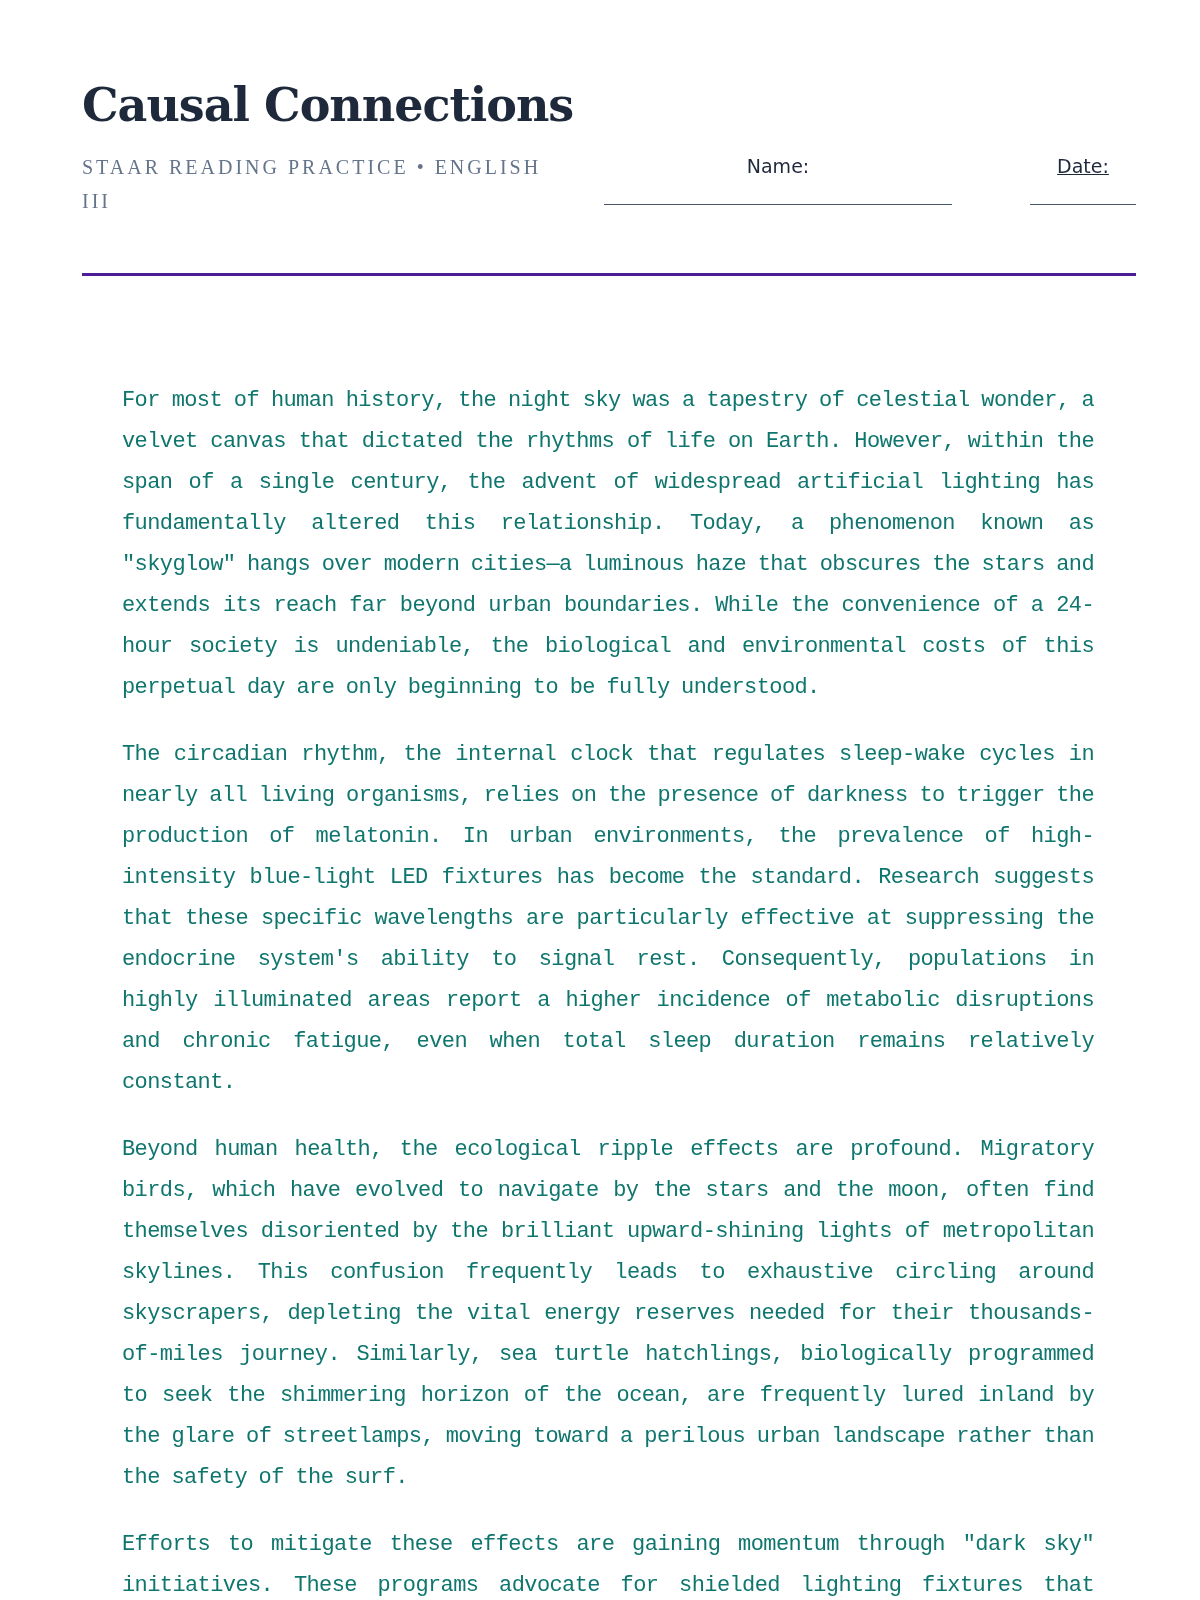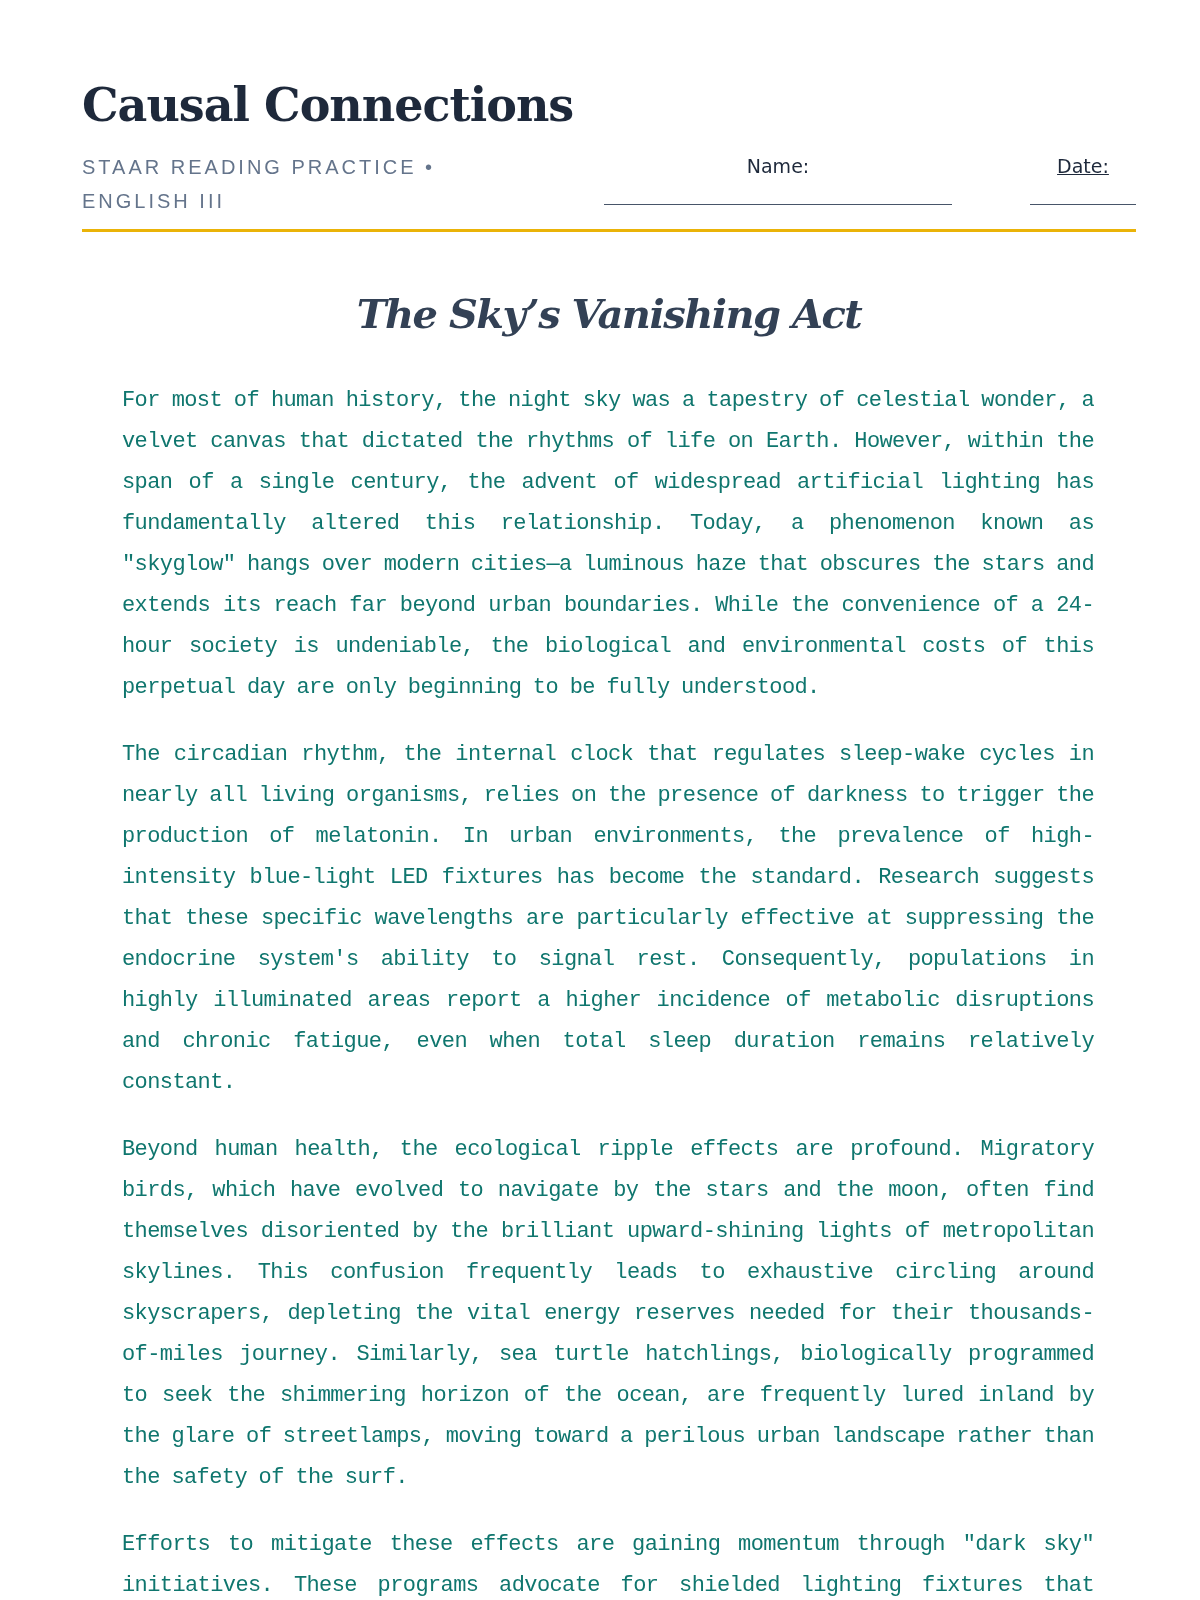--- a/index.html
+++ b/index.html
@@ -15,42 +15,42 @@
       color: #1e293b;
     }
     .page {
       position: absolute;
       left: 82px;
       top: 0;
       width: 1054px;
     }
     .header {
       position: relative;
-      height: 232px;
-      border-bottom: 3px solid #eab308;
+      height: 276px;
+      border-bottom: 3px solid #4c1d95;
       box-sizing: border-box;
     }
     .title {
       position: absolute;
       left: 0;
       top: 80px;
       margin: 0;
       font-family: "DejaVu Serif", serif;
       font-weight: bold;
       font-size: 46px;
       letter-spacing: -1px;
       color: #1e293b;
       line-height: 1.1;
     }
     .subtitle {
       position: absolute;
       left: 0;
       top: 150px;
       width: 470px;
-      font-family: Liberation Sans, sans-serif;
+      font-family: Liberation Serif, serif;
       font-size: 20px;
       letter-spacing: 3px;
       color: #64748b;
       line-height: 34px;
       text-transform: uppercase;
     }
     .field {
       position: absolute;
       top: 150px;
       font-family: "DejaVu Sans", sans-serif;
@@ -118,21 +118,20 @@
     <div class="field field-name">
       <span class="label">Name:</span>
       <span class="line"></span>
     </div>
     <div class="field field-date">
       <span class="label">Date:</span>
       <span class="line"></span>
     </div>
   </div>
 
-  <h2 class="passage-title">The Sky’s Vanishing Act</h2>
 
   <div class="passage">
     <p>For most of human history, the night sky was a tapestry of celestial wonder, a velvet canvas that dictated the rhythms of life on Earth. However, within the span of a single century, the advent of widespread artificial lighting has fundamentally altered this relationship. Today, a phenomenon known as "skyglow" hangs over modern cities—a luminous haze that obscures the stars and extends its reach far beyond urban boundaries. While the convenience of a 24-hour society is undeniable, the biological and environmental costs of this perpetual day are only beginning to be fully understood.</p>
     <p>The circadian rhythm, the internal clock that regulates sleep-wake cycles in nearly all living organisms, relies on the presence of darkness to trigger the production of melatonin. In urban environments, the prevalence of high-intensity blue-light LED fixtures has become the standard. Research suggests that these specific wavelengths are particularly effective at suppressing the endocrine system's ability to signal rest. Consequently, populations in highly illuminated areas report a higher incidence of metabolic disruptions and chronic fatigue, even when total sleep duration remains relatively constant.</p>
     <p>Beyond human health, the ecological ripple effects are profound. Migratory birds, which have evolved to navigate by the stars and the moon, often find themselves disoriented by the brilliant upward-shining lights of metropolitan skylines. This confusion frequently leads to exhaustive circling around skyscrapers, depleting the vital energy reserves needed for their thousands-of-miles journey. Similarly, sea turtle hatchlings, biologically programmed to seek the shimmering horizon of the ocean, are frequently lured inland by the glare of streetlamps, moving toward a perilous urban landscape rather than the safety of the surf.</p>
     <p>Efforts to mitigate these effects are gaining momentum through "dark sky" initiatives. These programs advocate for shielded lighting fixtures that direct illumination downward where it is needed, rather than allowing light to scatter into the atmosphere. By reclaiming the darkness, proponents argue that we are not just saving</p>
   </div>
 </div>
 
 </body></html>

